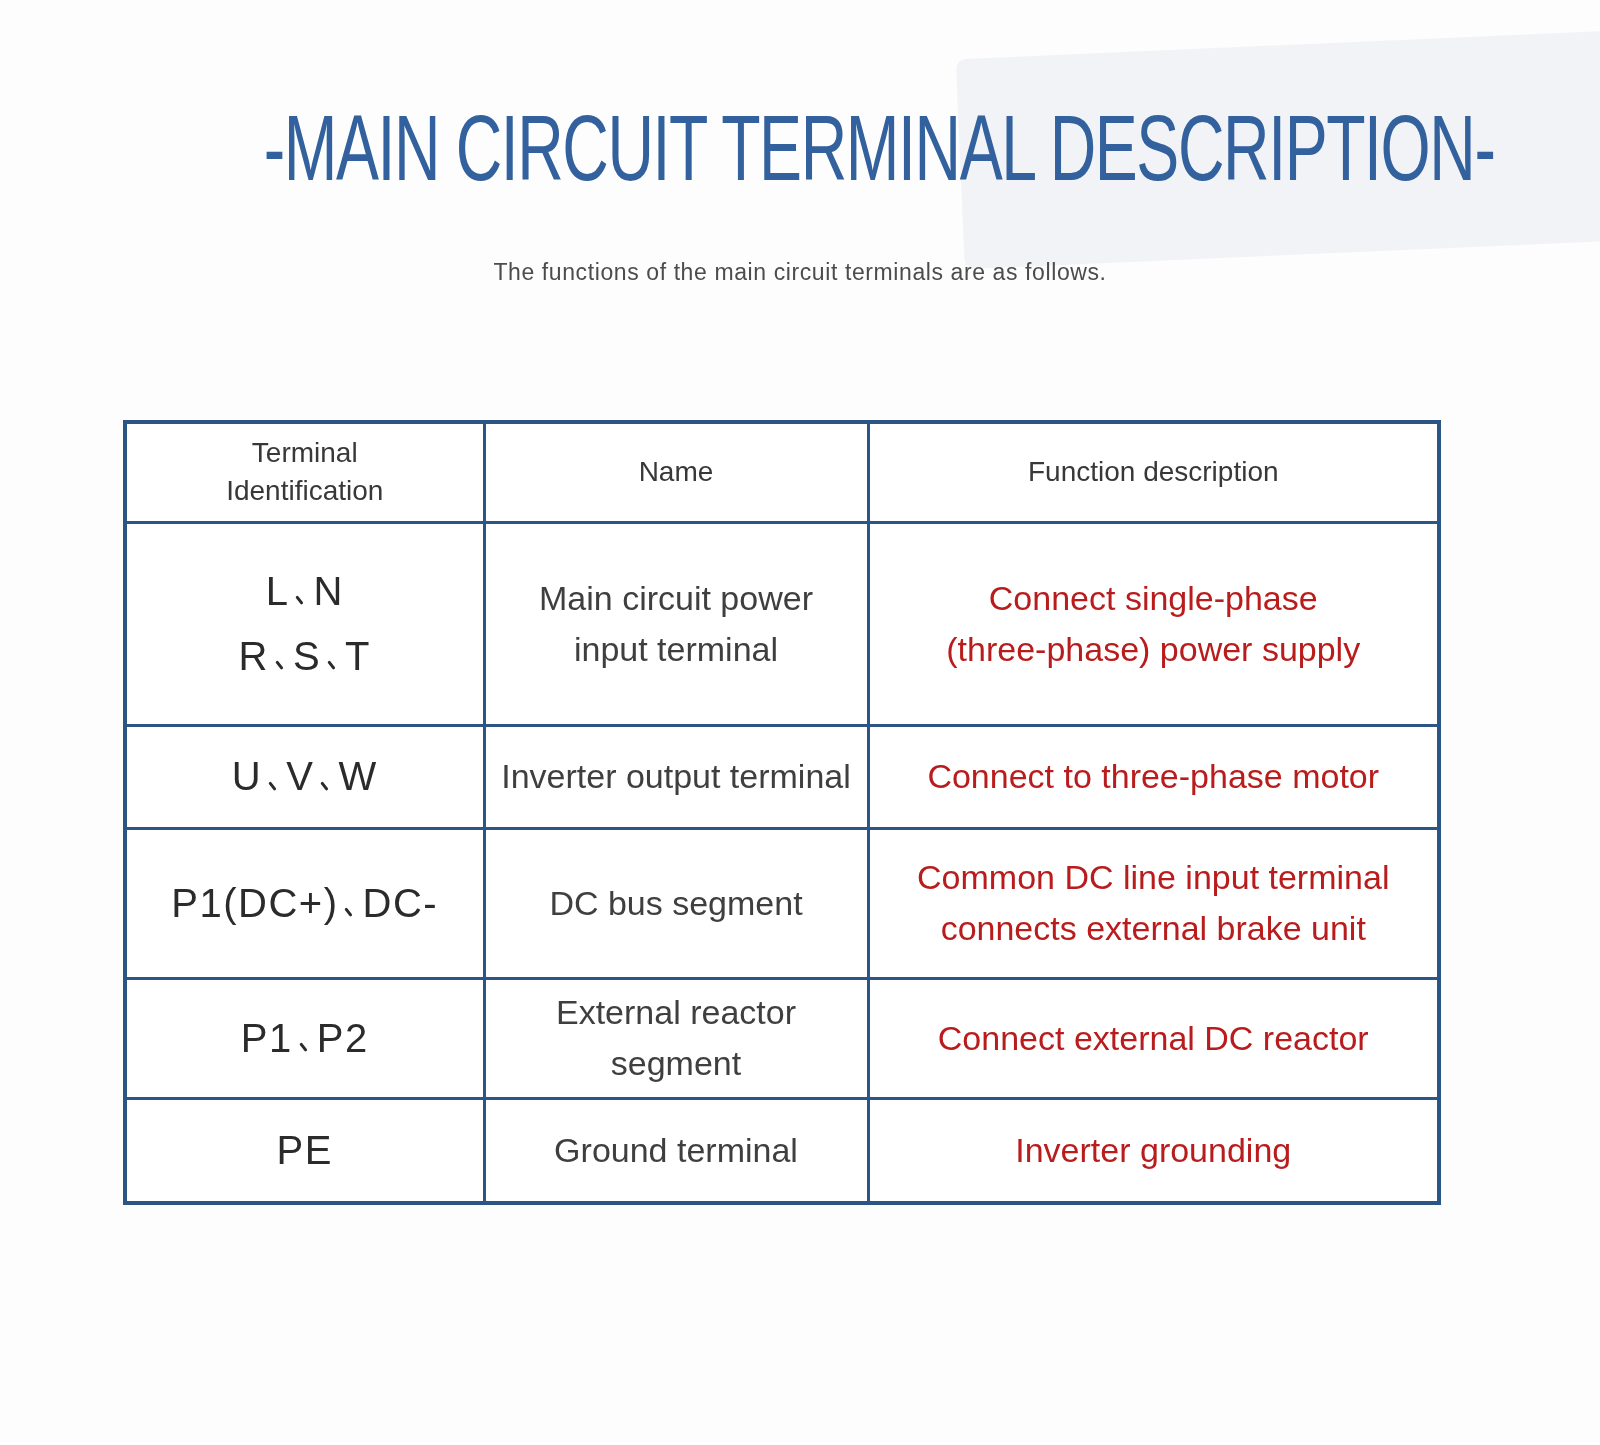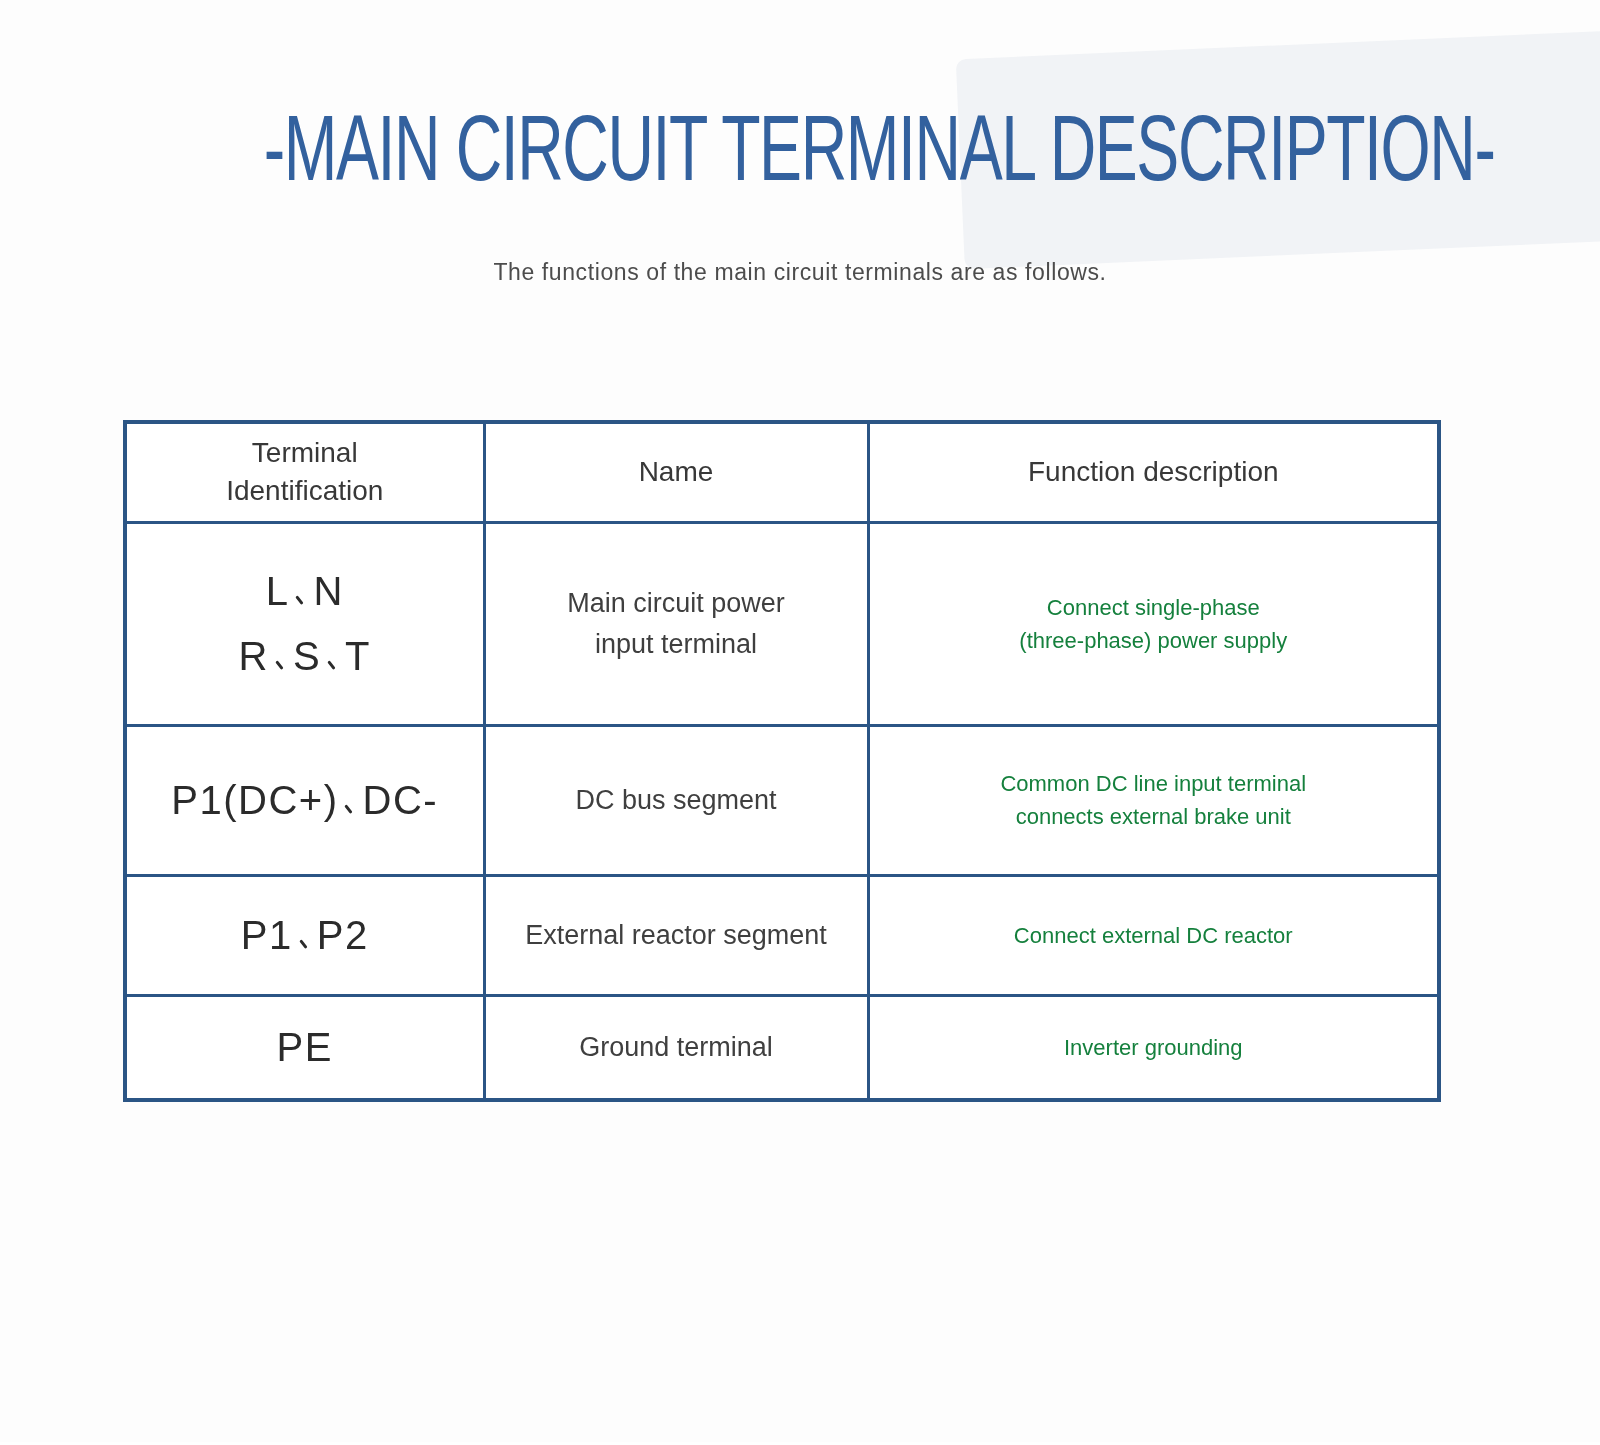--- a/index.html
+++ b/index.html
@@ -44,22 +44,22 @@
     padding:0 12px;box-sizing:border-box;
     overflow:hidden;
   }
   .term-table thead tr{height:100px;}
   .term-table th{
     font-size:28px;font-weight:400;color:#383838;line-height:1.35;
   }
   td.term{
     font-size:40px;color:#2b2b2b;letter-spacing:1.5px;line-height:1.62;margin-top:32px;
   }
-  td.name{font-size:27px;color:#3f3f3f;line-height:1.5;}
-  td.func{font-size:22px;color:#15803d;line-height:1.5;}
+  td.name{font-size:34px;color:#3f3f3f;line-height:1.5;}
+  td.func{font-size:34px;color:#b91c1c;line-height:1.5;}
   tr.r1{height:203px;}
   tr.r2{height:103px;}
   tr.r3{height:100px;}
   tr.r4{height:150px;}
   tr.r5{height:120px;}
   tr.r6{height:105px;}
   
   .ideo-comma{
     display:inline-block;position:relative;
     width:.60em;height:.06em;
@@ -102,20 +102,25 @@
     </thead>
     <tbody>
       <tr class="r1">
         <td class="term">L<span class="ideo-comma"></span>N
 R<span class="ideo-comma"></span>S<span class="ideo-comma"></span>T</td>
         <td class="name">Main circuit power
 input terminal</td>
         <td class="func">Connect single-phase
 (three-phase) power supply</td>
       </tr>
+      <tr class="r2">
+        <td class="term">U<span class="ideo-comma"></span>V<span class="ideo-comma"></span>W</td>
+        <td class="name">Inverter output terminal</td>
+        <td class="func">Connect to three-phase motor</td>
+      </tr>
       <tr class="r4">
         <td class="term">P1(DC+)<span class="ideo-comma"></span>DC-</td>
         <td class="name">DC bus segment</td>
         <td class="func">Common DC line input terminal
 connects external brake unit</td>
       </tr>
       <tr class="r5">
         <td class="term">P1<span class="ideo-comma"></span>P2</td>
         <td class="name">External reactor segment</td>
         <td class="func">Connect external DC reactor</td>

